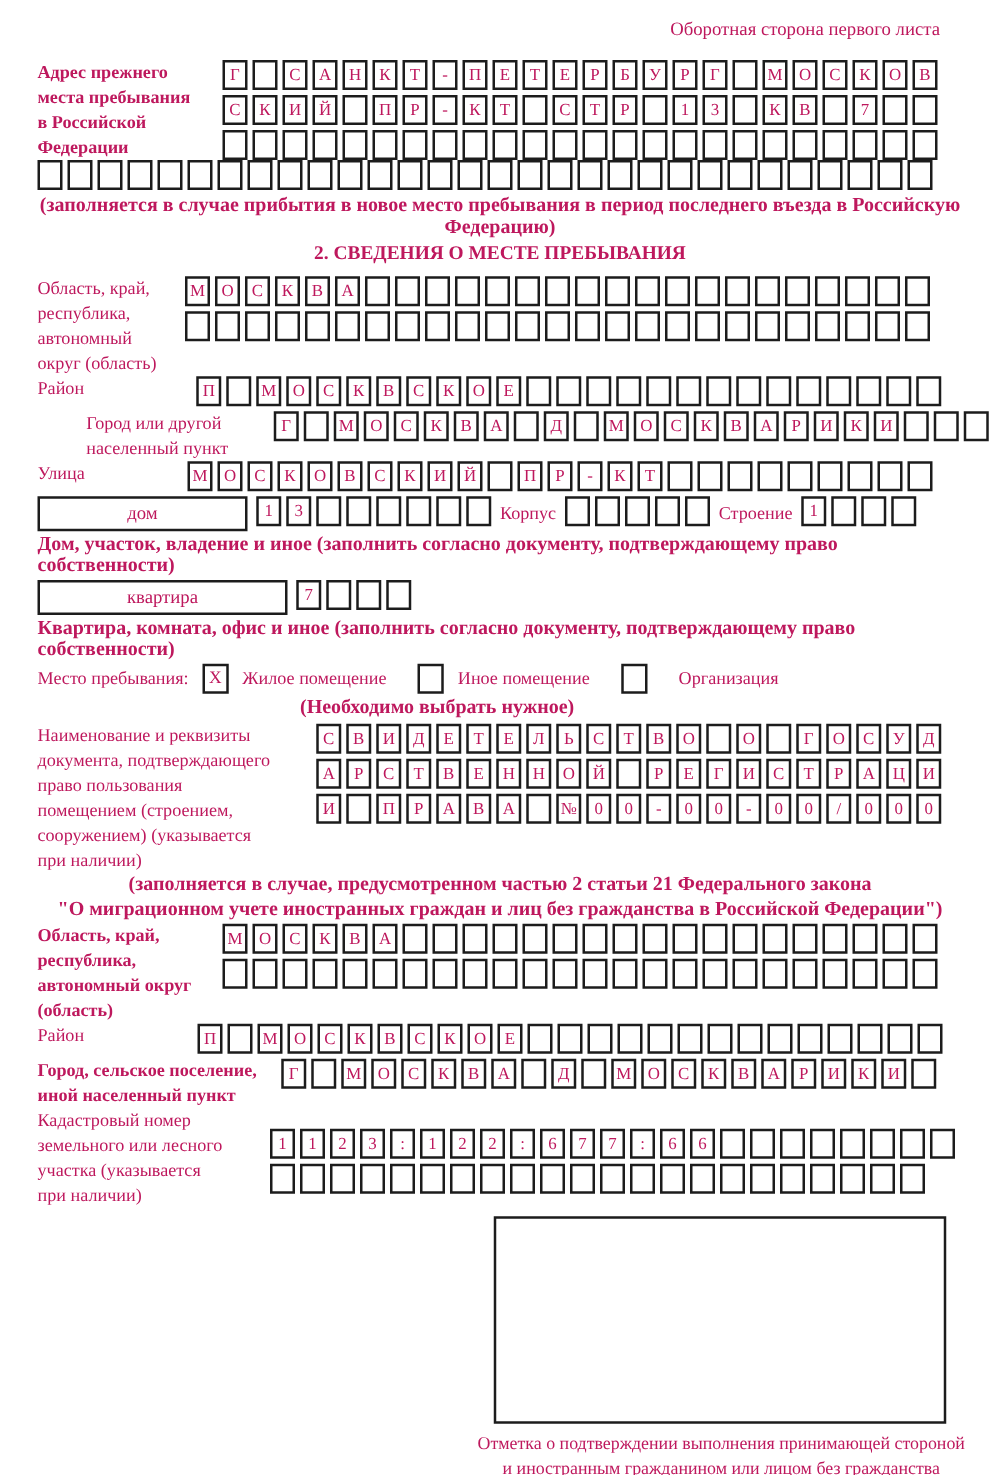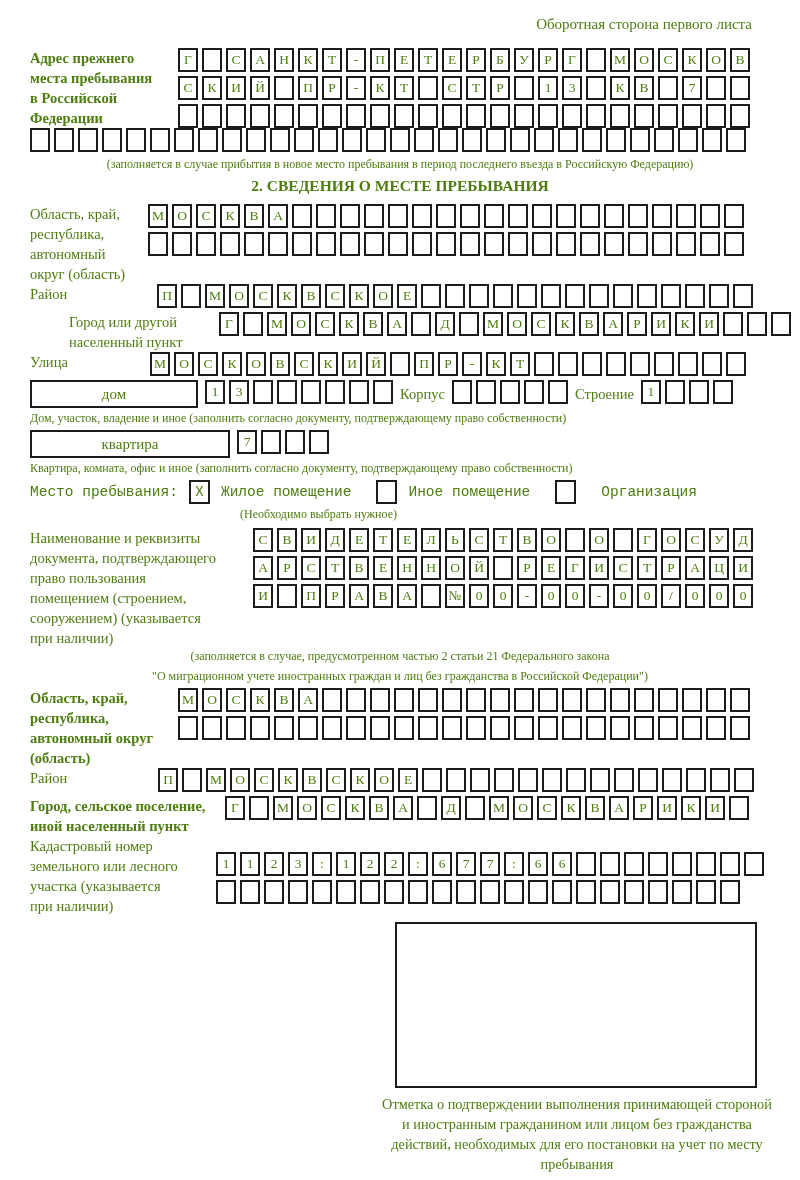--- a/index.html
+++ b/index.html
@@ -1,49 +1,49 @@
 <!DOCTYPE html>
 <html><head>
 <meta charset="utf-8">
 <style>
   html,body{margin:0;padding:0;background:#fff;}
   .page{
     width:800px;height:1180px;box-sizing:border-box;
     padding:14px 30px 0 30px;overflow:hidden;position:relative;
-    background:#fff;color:#4d7c0f;
+    background:#fff;color:#be185d;
     font-family:"Liberation Serif","DejaVu Serif",serif;
     font-size:14.5px;line-height:20px;
   }
   .corner{text-align:right;font-size:15px;margin:0 18px 14px 0;}
   .row{display:flex;align-items:flex-start;}
   .label{white-space:pre-line;line-height:20px;flex:none;}
   .lw148{width:148px;font-weight:bold;} .lw118{width:118px;} .lw127{width:127px;}
   .lw150{width:150px;margin-left:39px;} .lw120{width:120px;} .lw223{width:223px;}
   .lw128{width:128px;} .lw195{width:195px;font-weight:bold;} .lw186{width:186px;}
   .boxcol{flex:none;}
   .boxrow{display:flex;flex-wrap:nowrap;margin-bottom:4px;}
   .cell{
     flex:none;width:20px;height:24px;box-sizing:border-box;
     border:2px solid #1c1c1c;margin-right:4px;
     display:inline-flex;align-items:center;justify-content:center;
     font-size:13.5px;line-height:1;
   }
-  .note{font-size:12px;line-height:17px;margin:0 0 3px 0;}
+  .note{font-size:16px;line-height:17px;margin:0 0 3px 0;font-weight:bold;}
   .center{text-align:center;}
   .h2{text-align:center;font-weight:bold;font-size:15.5px;margin:2px 0 8px 0;}
   .h3{text-align:center;font-weight:bold;font-size:15px;margin:6px 0 6px 0;}
   .houserow{margin-bottom:2px;}
   .wide-box{
     flex:none;height:28px;box-sizing:border-box;border:2px solid #1c1c1c;
     display:flex;align-items:center;justify-content:center;font-size:15px;
     margin-right:7px;
   }
   .w168{width:168px;} .w200{width:200px;}
   .inline-label{flex:none;font-size:14.5px;line-height:28px;margin:0 7px 0 3px;}
-  .stayrow{align-items:center;margin:2px 0 2px 0;font-family:Liberation Mono, monospace;}
+  .stayrow{align-items:center;margin:2px 0 2px 0;}
   .cbox{
     flex:none;width:21px;height:24px;box-sizing:border-box;border:2px solid #1c1c1c;
     display:inline-flex;align-items:center;justify-content:center;
     font-size:14px;margin:0 11px;
   }
   .opt{flex:none;margin-right:14px;}
   .opt-org{margin-left:14px;}
   .choose-note{margin-left:210px;margin-bottom:5px;}
   .mt16{margin-top:16px;}
   .stamp-box{

